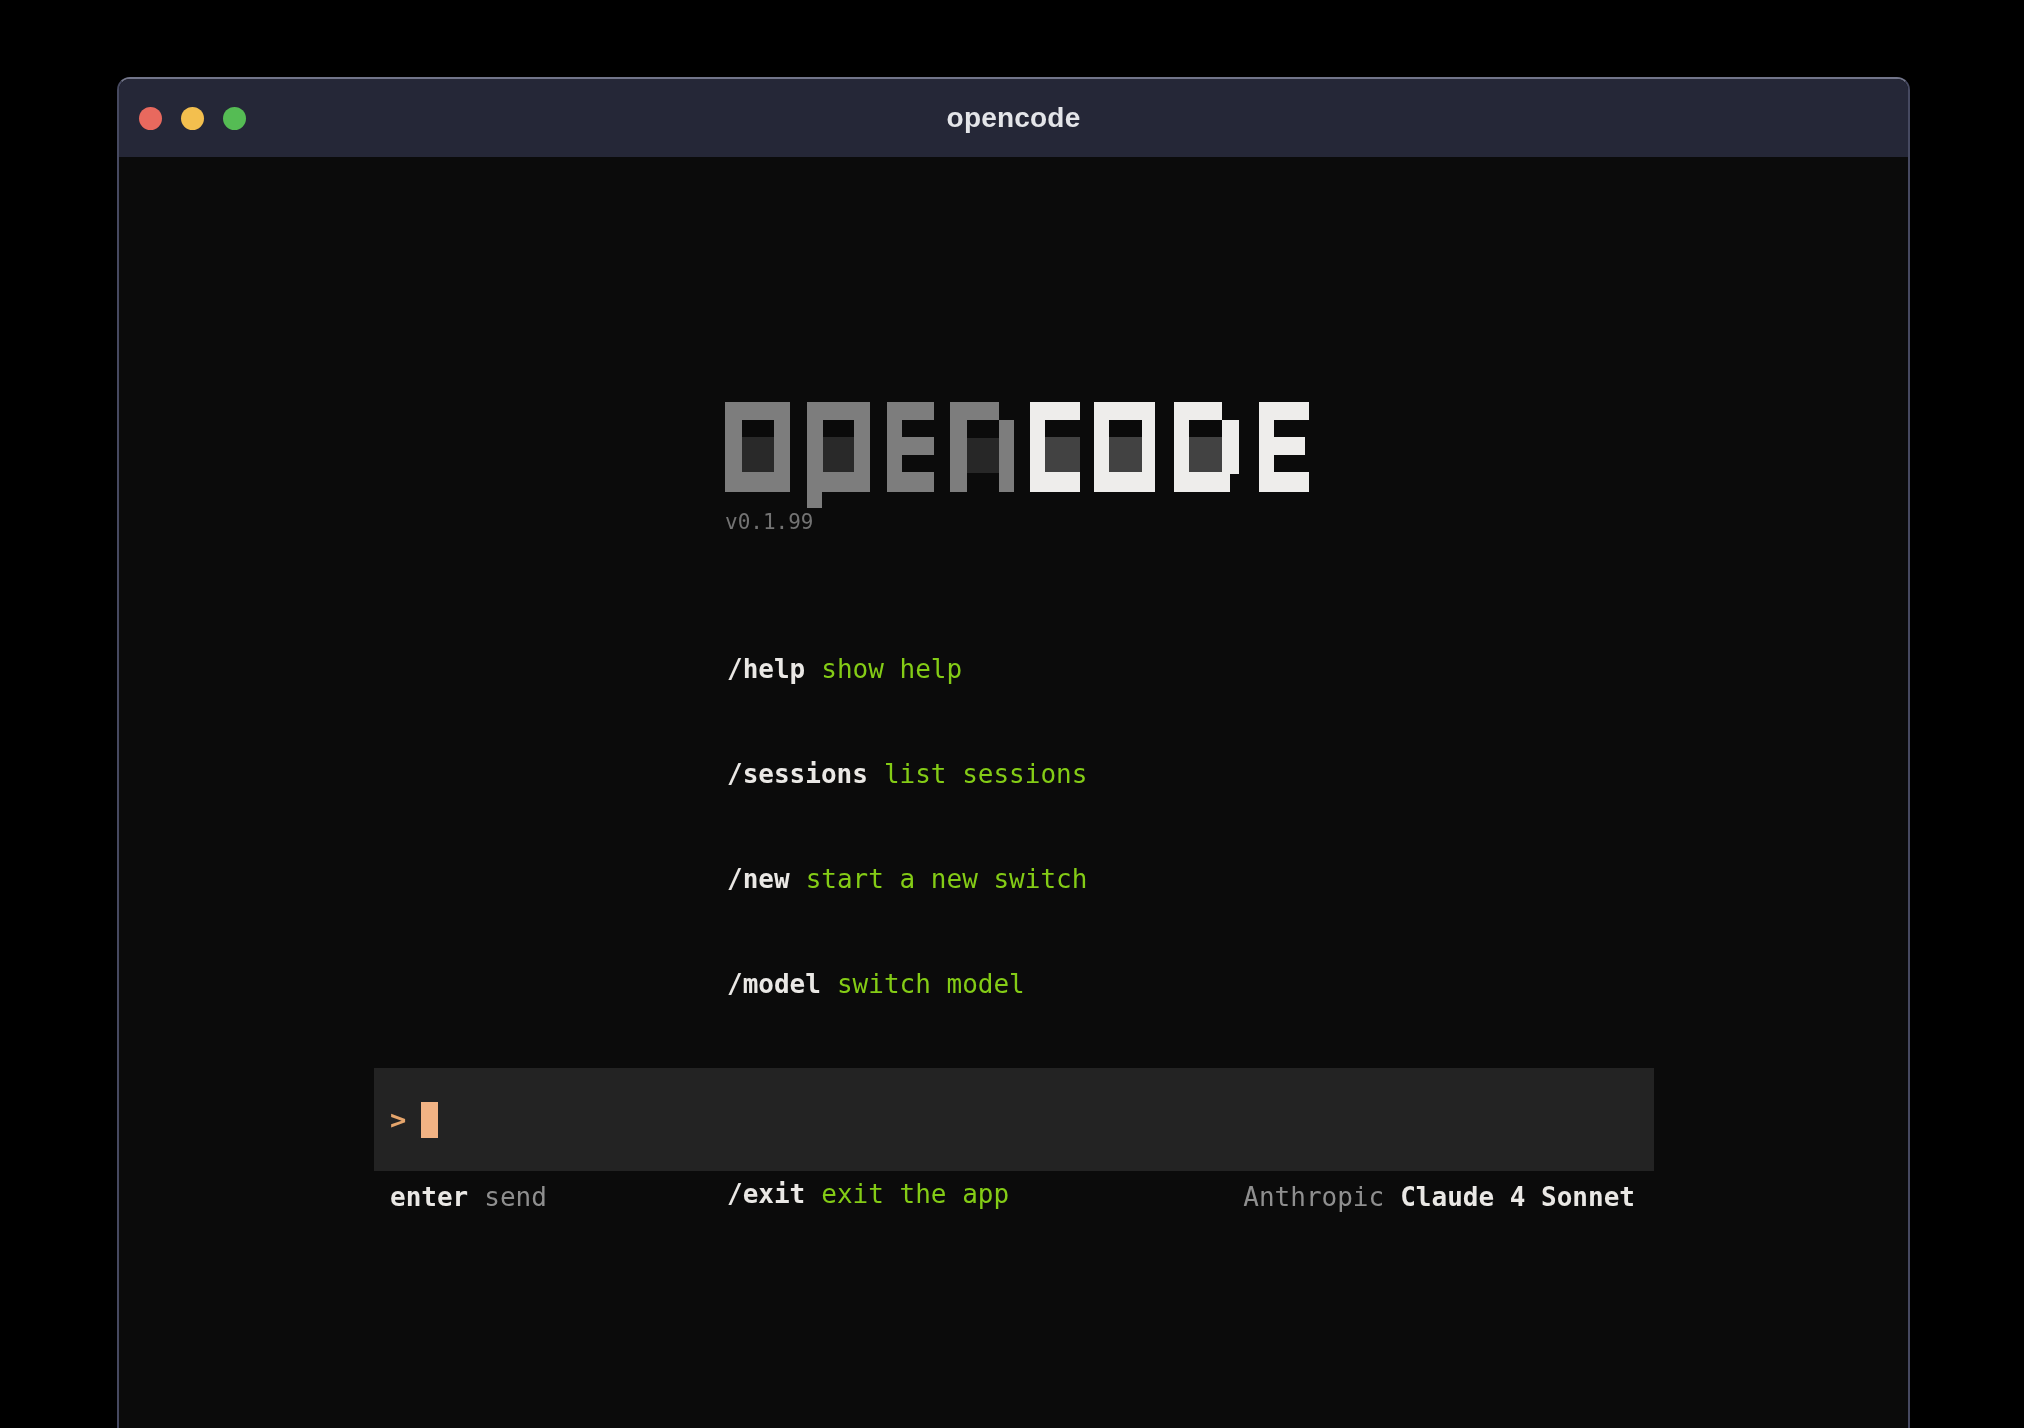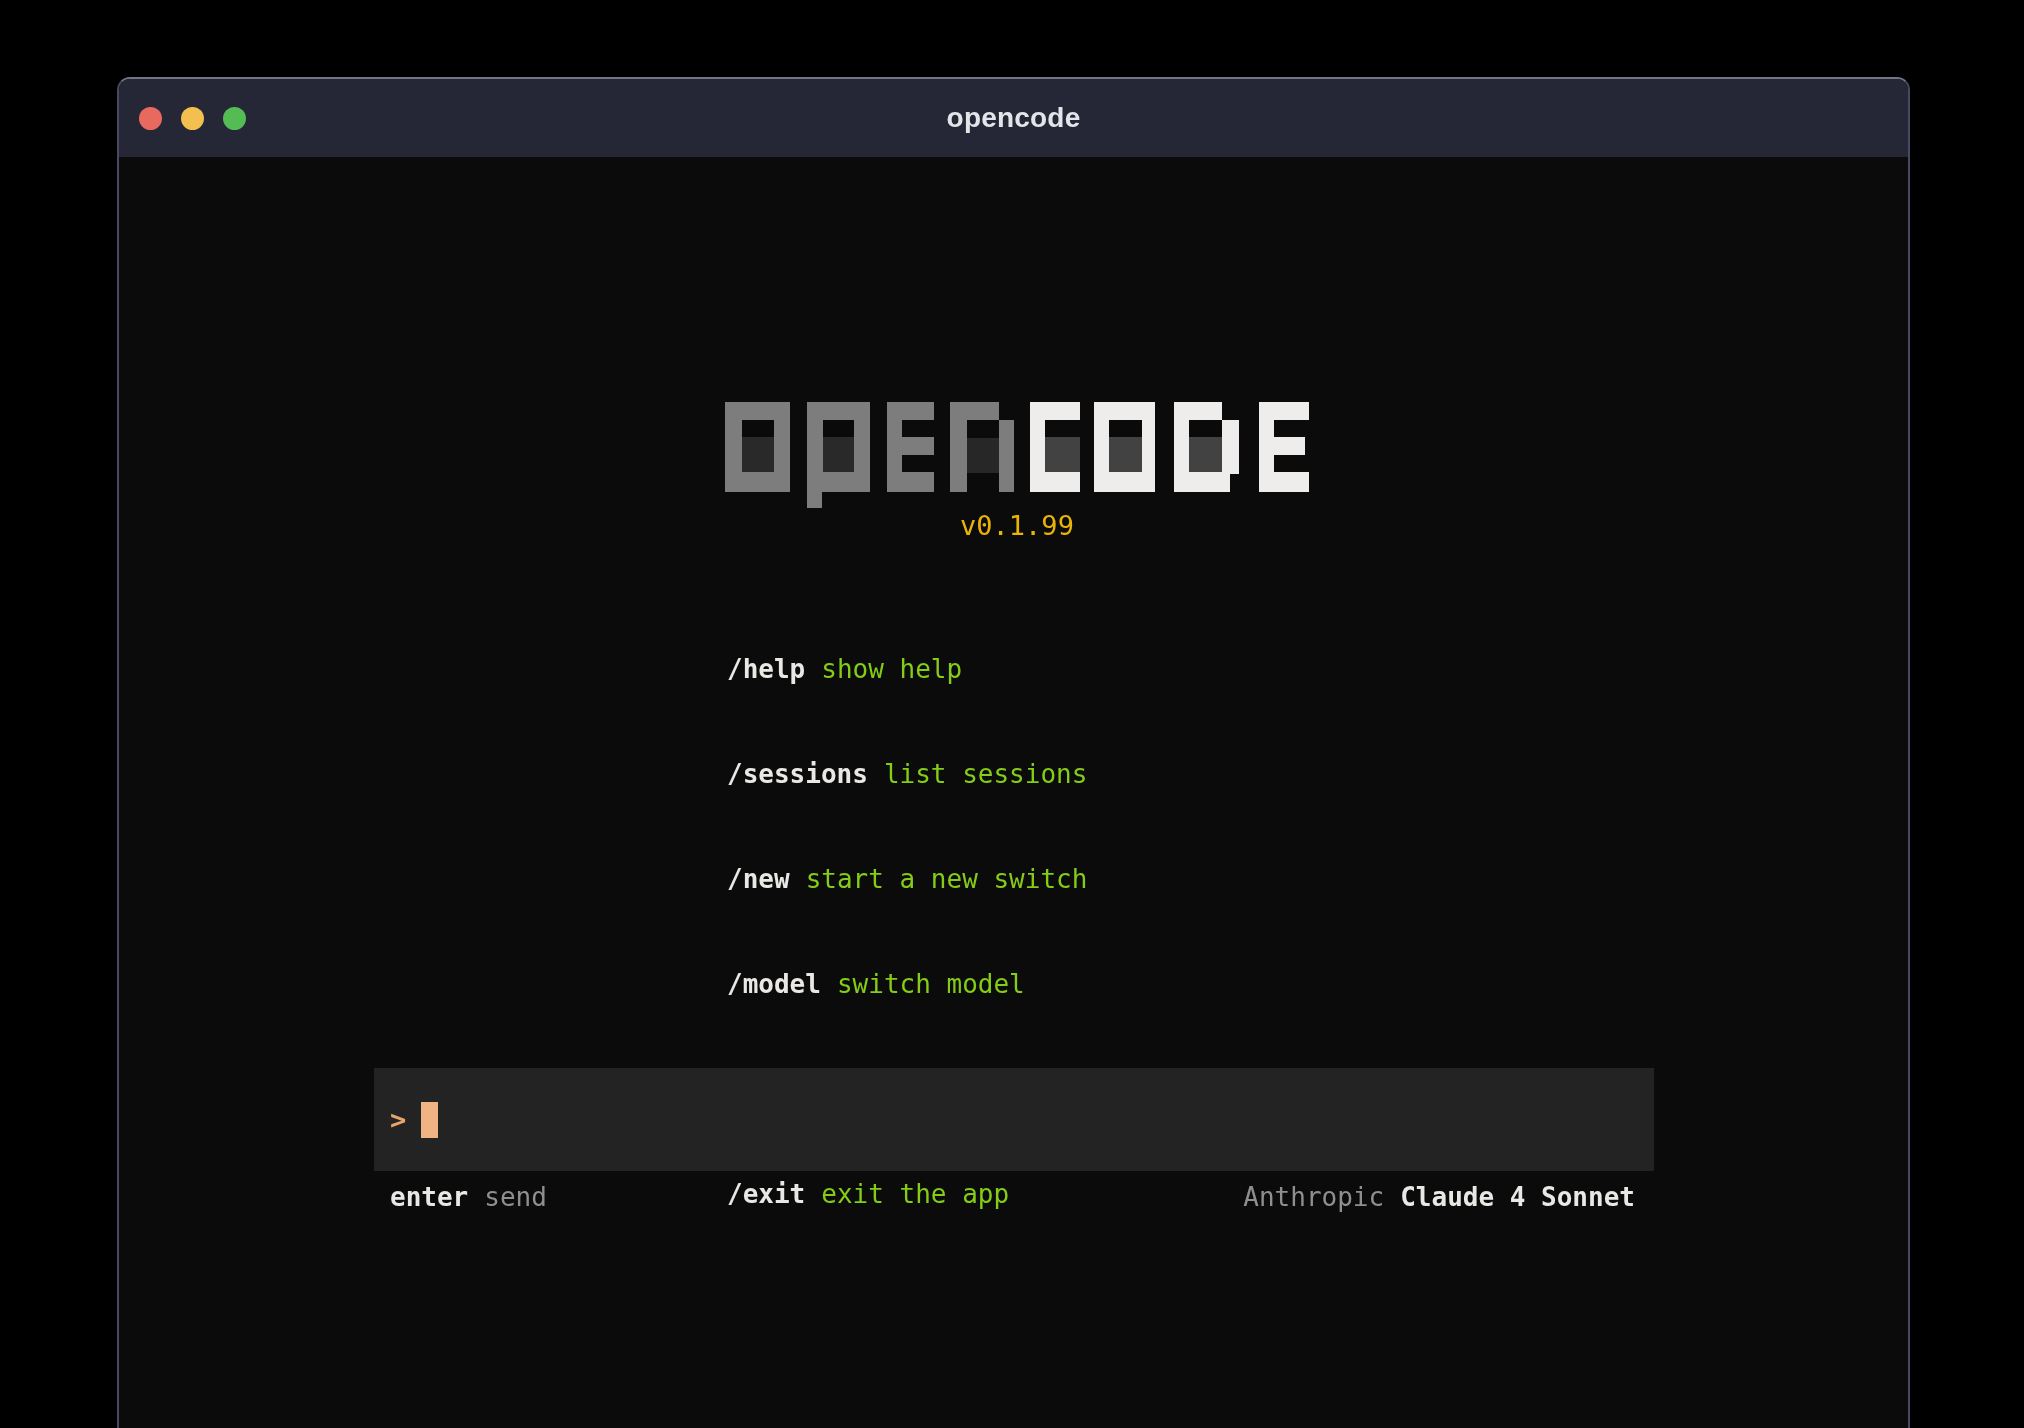--- a/index.html
+++ b/index.html
@@ -33,22 +33,22 @@
   .tl.yellow { background:#f3bf4e; }
   .tl.green  { background:#55bc54; }
   .title {
     font-family:"Liberation Sans", sans-serif;
     font-weight:700; font-size:28px; color:#e4e5e9;
     letter-spacing:0.2px;
   }
   .logo { position:absolute; left:606px; top:323px; width:584px; height:106px; }
   .version {
     position:absolute; left:606px; top:431px; width:584px;
-    text-align:center;
-    font-size:27px; color:#eab308;
+    text-align:left;
+    font-size:21px; color:#737373;
   }
   .commands {
     position:absolute; left:608px; top:503px;
     font-size:26px; line-height:35px;
     white-space:pre;
   }
   .cmd  { color:#eae8e5; font-weight:700; margin-right:16px; }
   .desc { color:#84cc16; }
   .inputbox {
     position:absolute; left:255px; top:989px;

